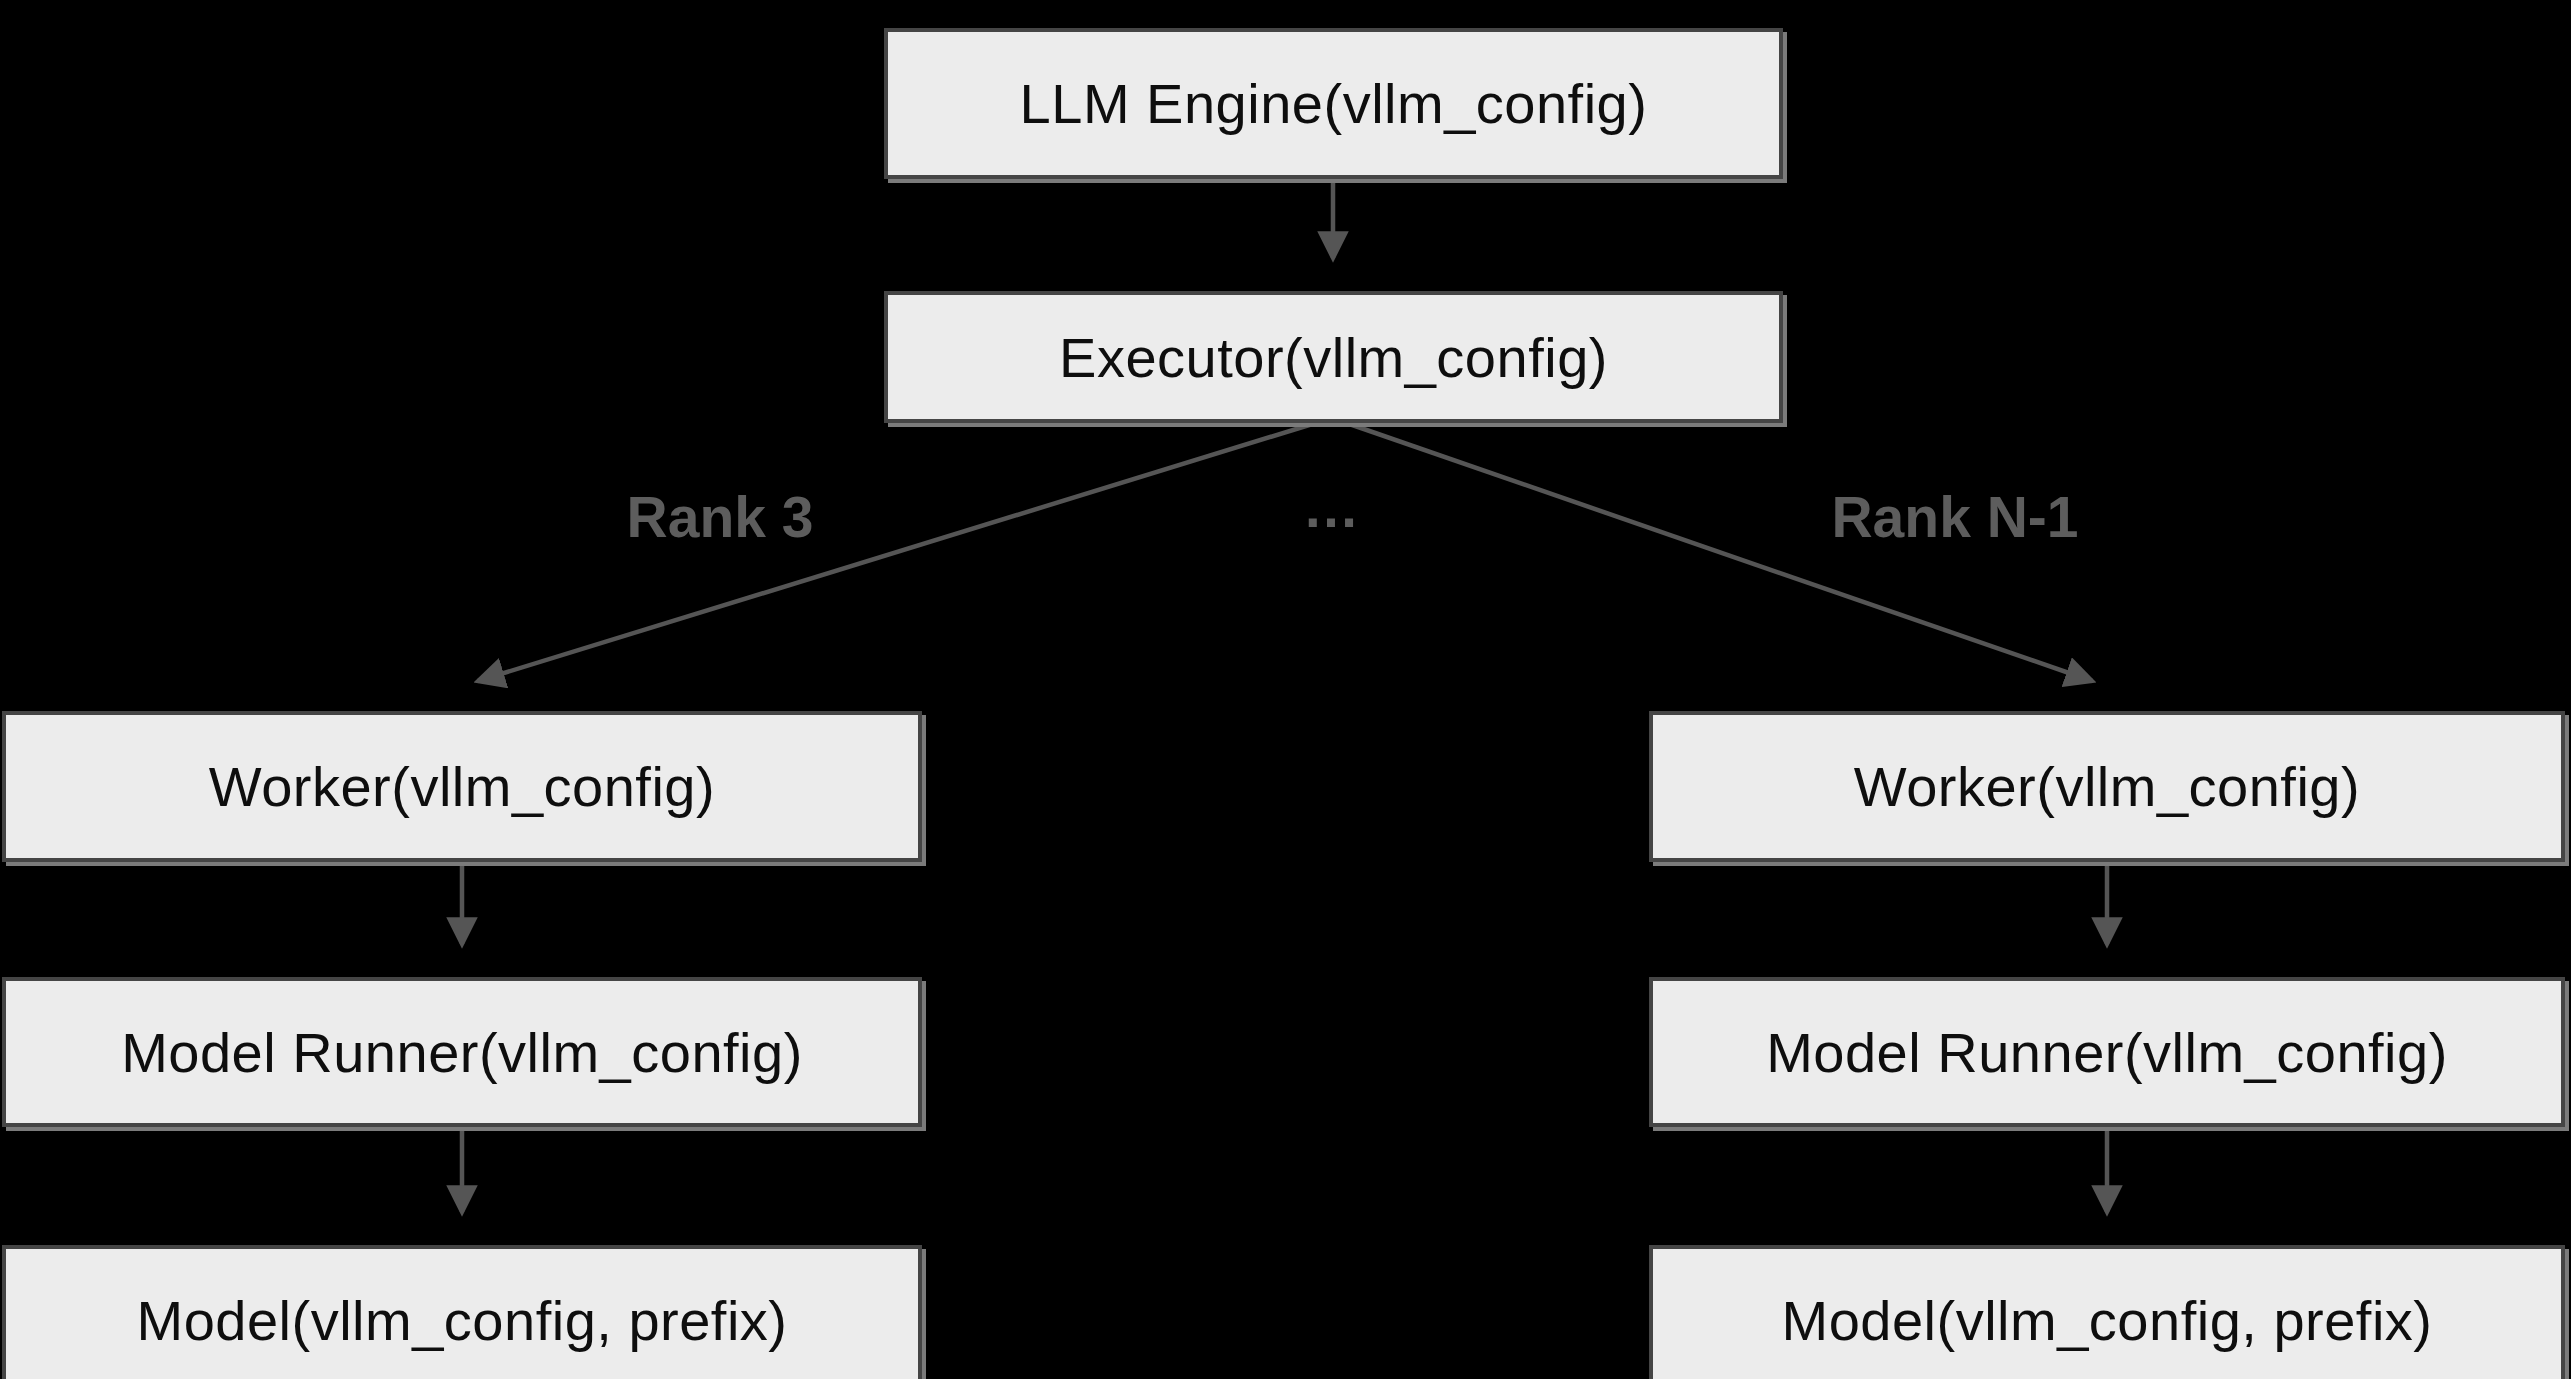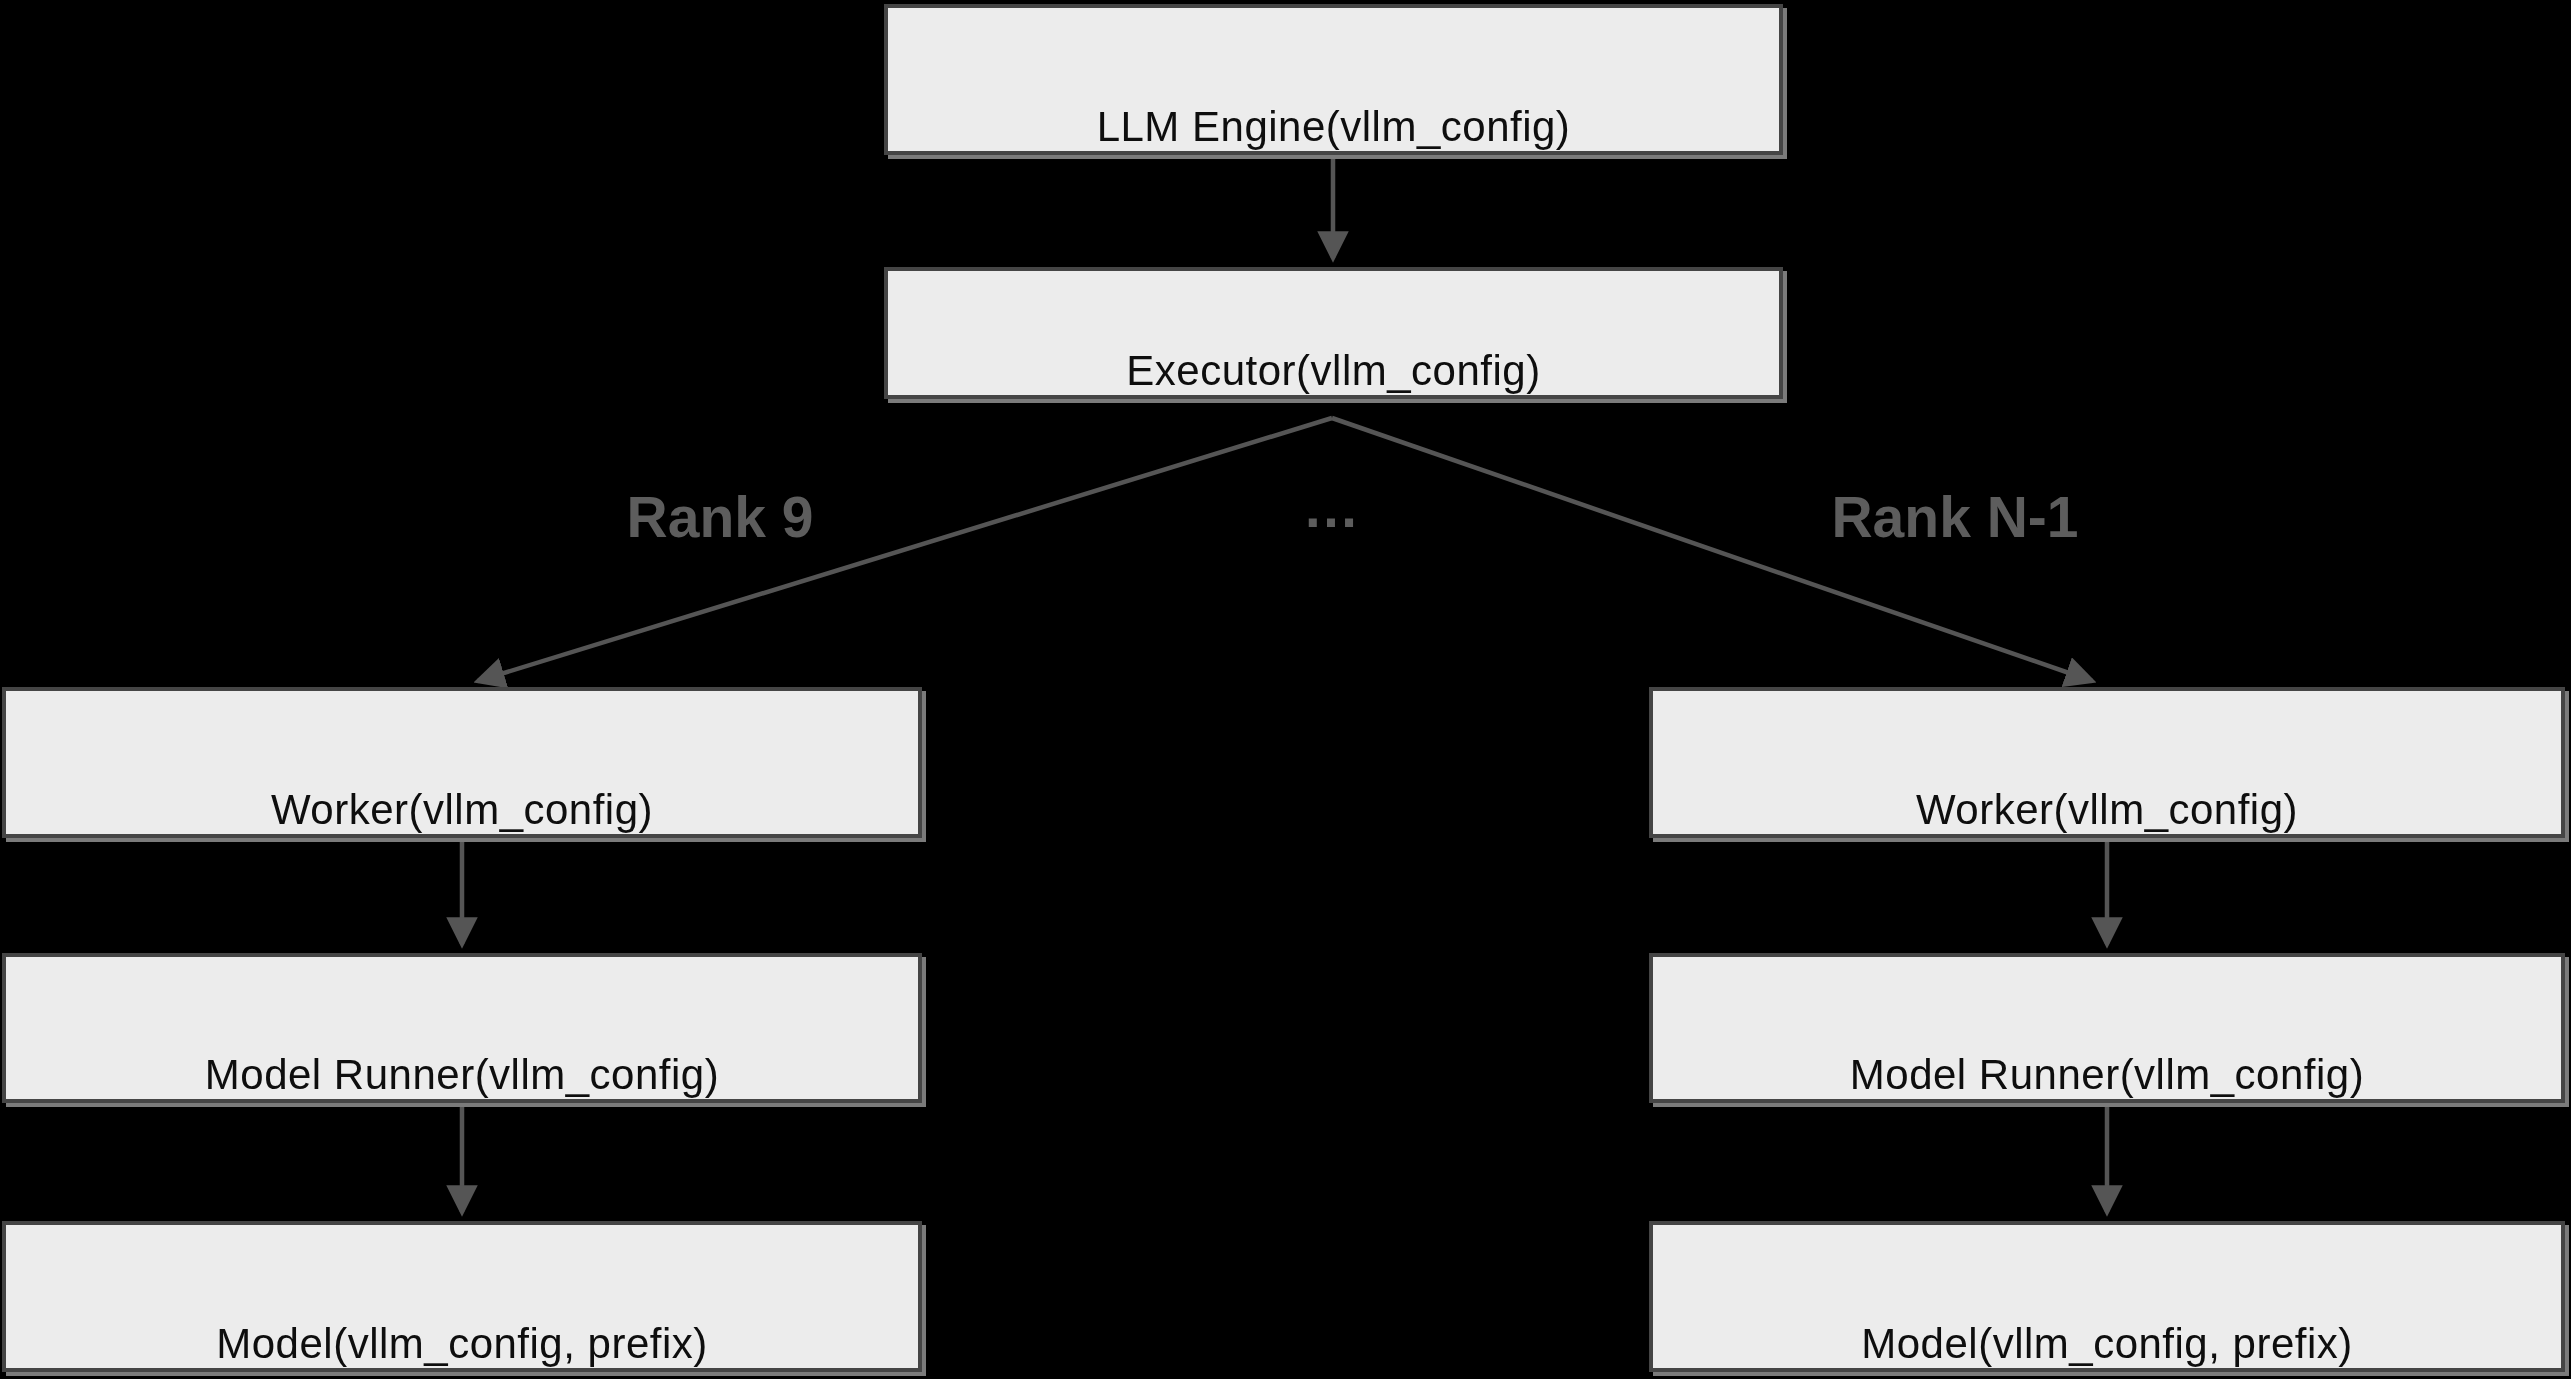--- a/index.html
+++ b/index.html
@@ -19,25 +19,26 @@
     font-family:"Liberation Sans","DejaVu Sans",sans-serif;
   }
   .edges{position:absolute;left:0;top:0;width:2571px;height:1379px;pointer-events:none;}
   .edges line{stroke:var(--edge);stroke-width:4.5px;}
   .node{
     position:absolute;
     background:var(--node-fill);
     border:4px solid var(--node-border);
     box-shadow:4px 4px 0 var(--node-bevel);
     box-sizing:border-box;
-    display:flex;align-items:flex-end;justify-content:center;
+    display:flex;align-items:center;justify-content:center;
     color:var(--node-text);
-    font-size:42px;font-weight:500;
+    font-size:56px;font-weight:500;
     letter-spacing:0.5px;
     white-space:nowrap;
+    margin-top:24px;
   }
   .node-engine        {left:884px;  top:4px;    width:899px; height:151px;}
   .node-executor      {left:884px;  top:267px;  width:899px; height:132px;}
   .node-worker-l      {left:2px;    top:687px;  width:920px; height:151px;}
   .node-model-runner-l{left:2px;    top:953px;  width:920px; height:150px;}
   .node-model-l       {left:2px;    top:1221px; width:920px; height:151px;}
   .node-worker-r      {left:1649px; top:687px;  width:916px; height:151px;}
   .node-model-runner-r{left:1649px; top:953px;  width:916px; height:150px;}
   .node-model-r       {left:1649px; top:1221px; width:916px; height:151px;}
   .edge-label{
@@ -93,17 +94,17 @@
   <div class="node node-worker-r">
     <span>Worker(vllm_config)</span>
   </div>
   <div class="node node-model-runner-r">
     <span>Model Runner(vllm_config)</span>
   </div>
   <div class="node node-model-r">
     <span>Model(vllm_config, prefix)</span>
   </div>
 
-  <div class="edge-label label-rank0">Rank 9</div>
+  <div class="edge-label label-rank0">Rank 3</div>
   <div class="edge-label label-ellipsis">…</div>
   <div class="edge-label label-rankn">Rank N-1</div>
 
 </div>
 
 </body></html>

